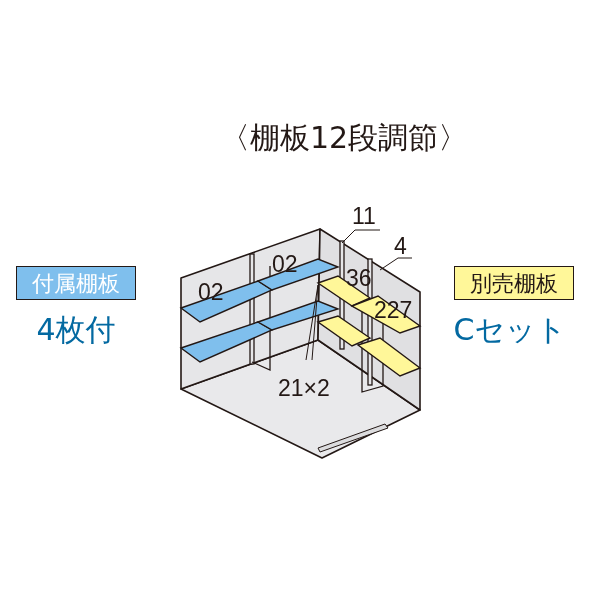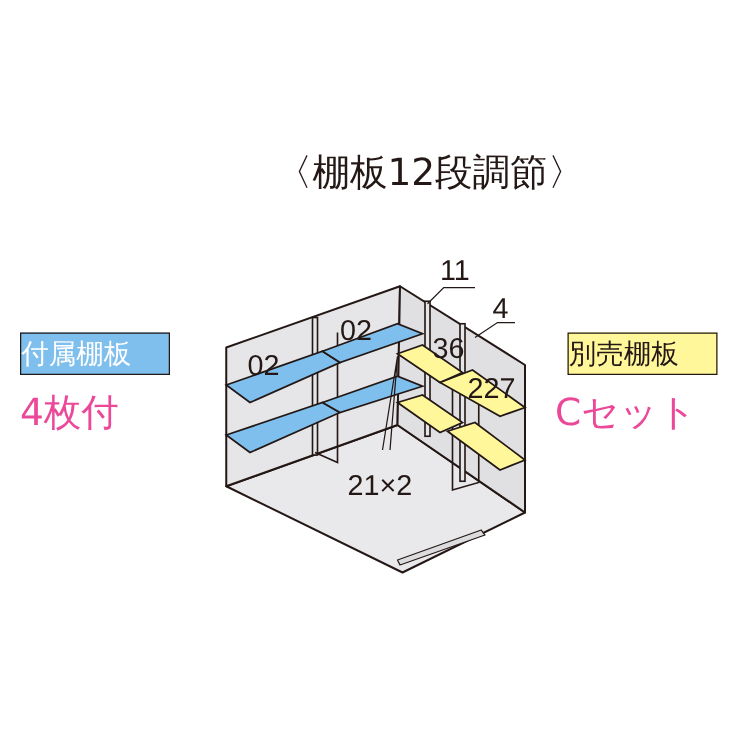--- a/index.html
+++ b/index.html
@@ -1,21 +1,21 @@
 <!DOCTYPE html>
 <html><head>
 <meta charset="utf-8">
 <style>
   html,body{margin:0;padding:0;background:#ffffff;}
   body{width:600px;height:600px;position:relative;overflow:hidden;font-family:"DejaVu Sans","Liberation Sans",sans-serif;color:#231815;}
   .title{position:absolute;left:0;top:118px;width:600px;text-align:center;font-size:30px;letter-spacing:0px;color:#231815;margin-left:44px;}
-  .badge{position:absolute;height:34px;line-height:34px;font-size:22px;border:1.5px solid #231815;box-sizing:border-box;}
+  .badge{position:absolute;height:34px;line-height:34px;font-size:22px;text-align:center;border:1.5px solid #231815;box-sizing:border-box;}
   .badge.blue{left:16px;top:266px;width:120px;background:#7fbfed;color:#ffffff;}
   .badge.yellow{left:454px;top:266px;width:120px;background:#fff799;color:#231815;}
-  .sub{position:absolute;top:310px;font-size:30px;color:#ec4899;}
+  .sub{position:absolute;top:310px;font-size:30px;text-align:center;color:#0369a1;}
   .sub.left{left:16px;width:120px;}
   .sub.right{left:444px;width:132px;}
   svg{position:absolute;left:0;top:0;}
   .lbl{font-family:"Liberation Sans","DejaVu Sans",sans-serif;font-size:23px;fill:#231815;}
 </style>
 </head>
 <body>
 
 <div class="title">〈棚板12段調節〉</div>
 

